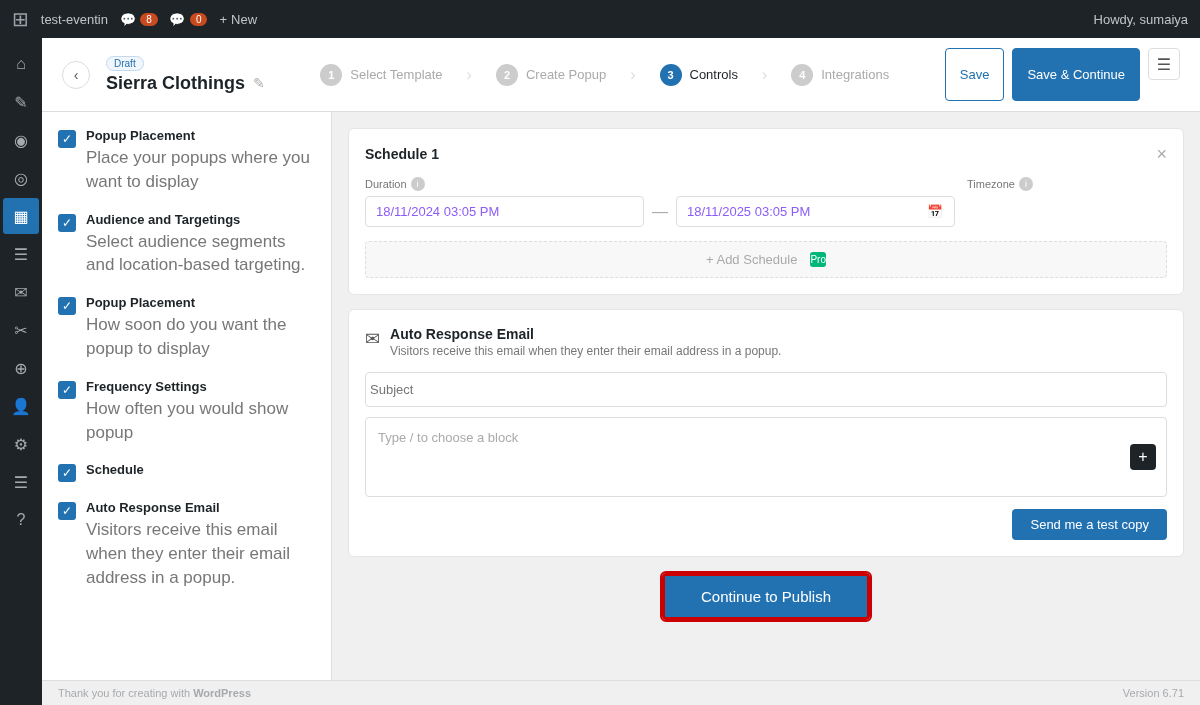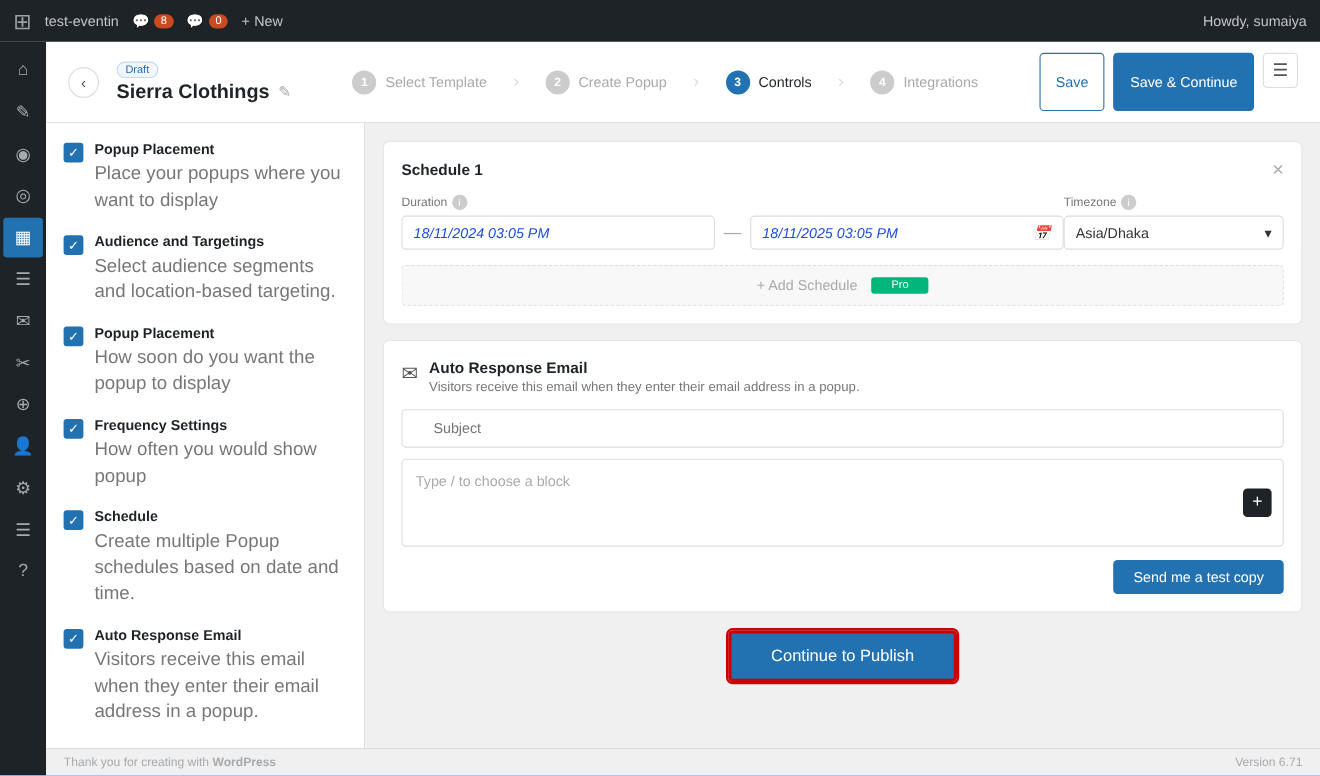--- a/index.html
+++ b/index.html
@@ -309,20 +309,21 @@
     }
     .close-btn {
       color: #aaa;
       cursor: pointer;
       font-size: 18px;
       line-height: 1;
     }
 
     .duration-row {
       display: flex;
+      gap: 12px;
       align-items: flex-start;
       margin-bottom: 14px;
     }
     .field-group {
       flex: 1;
     }
     .field-label {
       font-size: 11px;
       color: #777;
       margin-bottom: 5px;
@@ -339,26 +340,25 @@
       align-items: center;
       justify-content: center;
       font-size: 9px;
       color: white;
     }
     .date-input {
       border: 1px solid #ddd;
       border-radius: 4px;
       padding: 7px 10px;
       font-size: 13px;
-      color: #1d4ed8;
+      color: #8b5cf6;
       width: 100%;
       display: flex;
       align-items: center;
       justify-content: space-between;
-      font-style: italic;
     }
     .date-range-row {
       display: flex;
       align-items: center;
       gap: 8px;
     }
     .date-separator {
       color: #aaa;
       font-size: 16px;
     }
@@ -386,21 +386,21 @@
       cursor: pointer;
       display: flex;
       align-items: center;
       justify-content: center;
       gap: 13px;
     }
     .pro-badge {
       background: #00b67a;
       color: white;
       font-size: 10px;
-      padding: 2px 18px;
+      padding: 2px 0;
       border-radius: 3px;
     }
 
     
     .email-card {
       background: white;
       border-radius: 6px;
       padding: 16px;
       border: 1px solid #e5e5e5;
     }
@@ -423,21 +423,21 @@
     .email-header-text p {
       font-size: 12px;
       color: #777;
       margin-top: 2px;
     }
 
     .subject-input {
       width: 100%;
       border: 1px solid #ddd;
       border-radius: 4px;
-      padding: 9px 28px;
+      padding: 9px 4px;
       font-size: 13px;
       color: #aaa;
       margin-bottom: 10px;
       outline: none;
     }
     .editor-area {
       border: 1px solid #ddd;
       border-radius: 4px;
       padding: 12px;
       min-height: 80px;
@@ -620,21 +620,20 @@
             <div class="check-box">✓</div>
             <div class="section-text">
               <h4>Frequency Settings</h4>
               <p>How often you would show popup</p>
             </div>
           </div>
           <div class="sidebar-section">
             <div class="check-box">✓</div>
             <div class="section-text">
               <h4>Schedule</h4>
-              <p>Create multiple Popup schedules based on date and time.</p>
             </div>
           </div>
           <div class="sidebar-section">
             <div class="check-box">✓</div>
             <div class="section-text">
               <h4>Auto Response Email</h4>
               <p>Visitors receive this email when they enter their email address in a popup.</p>
             </div>
           </div>
         </div>
@@ -661,24 +660,20 @@
                     <span>18/11/2025 03:05 PM</span>
                     <span>📅</span>
                   </div>
                 </div>
               </div>
               <div class="field-group" style="max-width: 200px;">
                 <div class="field-label">
                   <span>Timezone</span>
                   <span class="info-icon">i</span>
                 </div>
-                <div class="timezone-select">
-                  <span>Asia/Dhaka</span>
-                  <span>▾</span>
-                </div>
               </div>
             </div>
             <div class="add-schedule-row">
               <span>+ Add Schedule</span>
               <span class="pro-badge">Pro</span>
             </div>
           </div>
 
           <div class="email-card">
             <div class="email-card-header">

